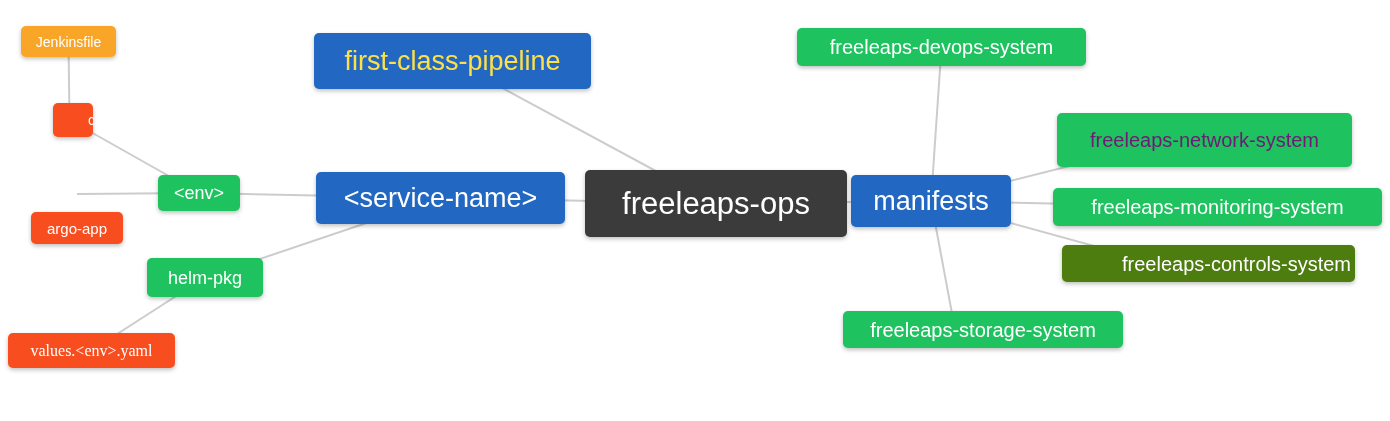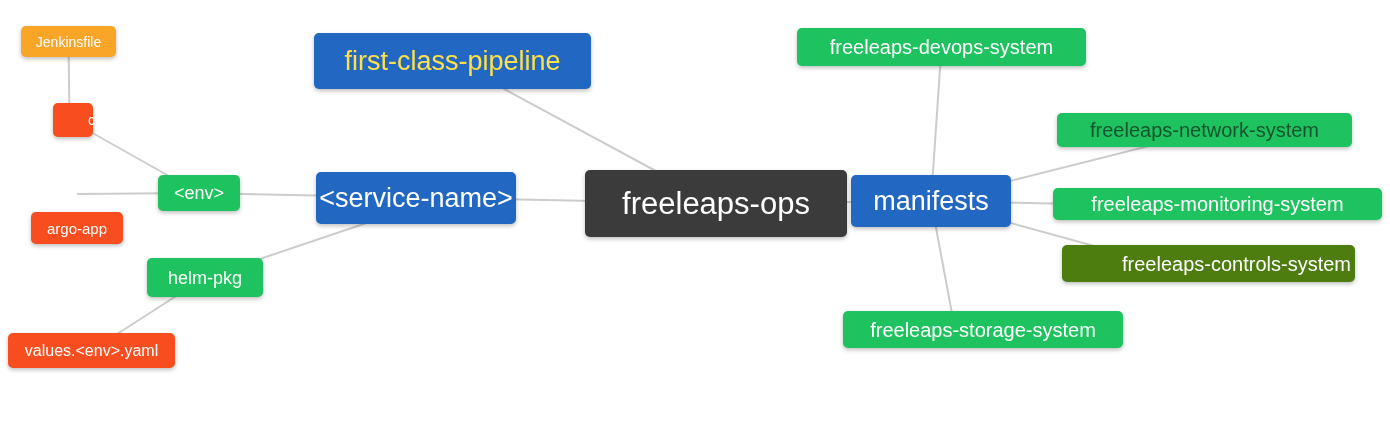--- a/index.html
+++ b/index.html
@@ -63,51 +63,51 @@
       <line x1="931" y1="201" x2="1208.5" y2="277.5" stroke="#cccccc" stroke-width="2"></line>
       <line x1="931" y1="201" x2="955" y2="329.5" stroke="#cccccc" stroke-width="2"></line>
     </svg>
 
 <div class="node" style="left: 585px; top: 170px; width: 262px; height: 67px; font-size: 31px; background: rgb(59, 59, 59); color: rgb(255, 255, 255); text-align: right;">
       <span class="node-label">freeleaps-ops</span>
     </div>
     <div class="node" style="left: 314px; top: 33px; width: 277px; height: 56px; font-size: 27px; background: rgb(34, 104, 194); color: #fde047;">
       <span class="node-label">first-class-pipeline</span>
     </div>
-    <div class="node" style="left: 316px; top: 172px; width: 200px; height: 52px; font-size: 27px; background: rgb(34, 104, 194); color: rgb(255, 255, 255);">
+    <div class="node" style="left: 316px; top: 172px; width: 249px; height: 52px; font-size: 27px; background: rgb(34, 104, 194); color: rgb(255, 255, 255);">
       <span class="node-label">&lt;service-name&gt;</span>
     </div>
     <div class="node" style="left: 851px; top: 175px; width: 160px; height: 52px; font-size: 27px; background: rgb(34, 104, 194); color: rgb(255, 255, 255);">
       <span class="node-label">manifests</span>
     </div>
     <div class="node" style="left: 158px; top: 175px; width: 82px; height: 36px; font-size: 18px; background: rgb(30, 195, 95); color: rgb(255, 255, 255);">
       <span class="node-label">&lt;env&gt;</span>
     </div>
     <div class="node" style="left: 147px; top: 258px; width: 116px; height: 39px; font-size: 18px; background: rgb(30, 195, 95); color: rgb(255, 255, 255);">
       <span class="node-label">helm-pkg</span>
     </div>
     <div class="node" style="left: 53px; top: 103px; width: 33px; height: 34px; font-size: 14px; background: rgb(248, 77, 30); color: rgb(255, 255, 255); padding-left: 40px;">
       <span class="node-label">ci</span>
     </div>
     <div class="node" style="left: 31px; top: 178px; width: 92px; height: 32px; font-size: 15px; background: rgb(248, 77, 30); color: rgb(255, 255, 255); margin-top: 34px;">
       <span class="node-label">argo-app</span>
     </div>
-    <div class="node" style="left: 8px; top: 333px; width: 167px; height: 35px; font-size: 16px; background: rgb(248, 77, 30); color: rgb(255, 255, 255);">
+    <div class="node" style="left: 8px; top: 333px; width: 167px; height: 35px; font-size: 16px; background: rgb(248, 77, 30); color: rgb(255, 255, 255); font-family: Liberation Serif, serif;">
       <span class="node-label">values.&lt;env&gt;.yaml</span>
     </div>
     <div class="node" style="left: 797px; top: 28px; width: 289px; height: 38px; font-size: 20px; background: rgb(30, 195, 95); color: rgb(255, 255, 255);">
       <span class="node-label">freeleaps-devops-system</span>
     </div>
     <div class="node" style="left: 21px; top: 26px; width: 95px; height: 31px; font-size: 14px; background: rgb(249, 165, 40); color: rgb(255, 255, 255);">
       <span class="node-label">Jenkinsfile</span>
     </div>
-    <div class="node" style="left: 1057px; top: 113px; width: 295px; height: 34px; font-size: 20px; background: rgb(30, 195, 95); color: #14532d;">
+    <div class="node" style="left: 1057px; top: 113px; width: 295px; height: 54px; font-size: 20px; background: rgb(30, 195, 95); color: #701a75;">
       <span class="node-label">freeleaps-network-system</span>
     </div>
-    <div class="node" style="left: 1053px; top: 188px; width: 329px; height: 32px; font-size: 20px; background: rgb(30, 195, 95); color: rgb(255, 255, 255);">
+    <div class="node" style="left: 1053px; top: 188px; width: 329px; height: 38px; font-size: 20px; background: rgb(30, 195, 95); color: rgb(255, 255, 255);">
       <span class="node-label">freeleaps-monitoring-system</span>
     </div>
     <div class="node" style="left: 1062px; top: 245px; width: 293px; height: 37px; font-size: 20px; background: #4d7c0f; color: rgb(255, 255, 255); justify-content: flex-end;">
       <span class="node-label">freeleaps-controls-system</span>
     </div>
     <div class="node" style="left: 815px; top: 311px; width: 280px; height: 37px; font-size: 20px; background: rgb(30, 195, 95); color: rgb(255, 255, 255); margin-left: 28px;">
       <span class="node-label">freeleaps-storage-system</span>
     </div>
   </div>
 

